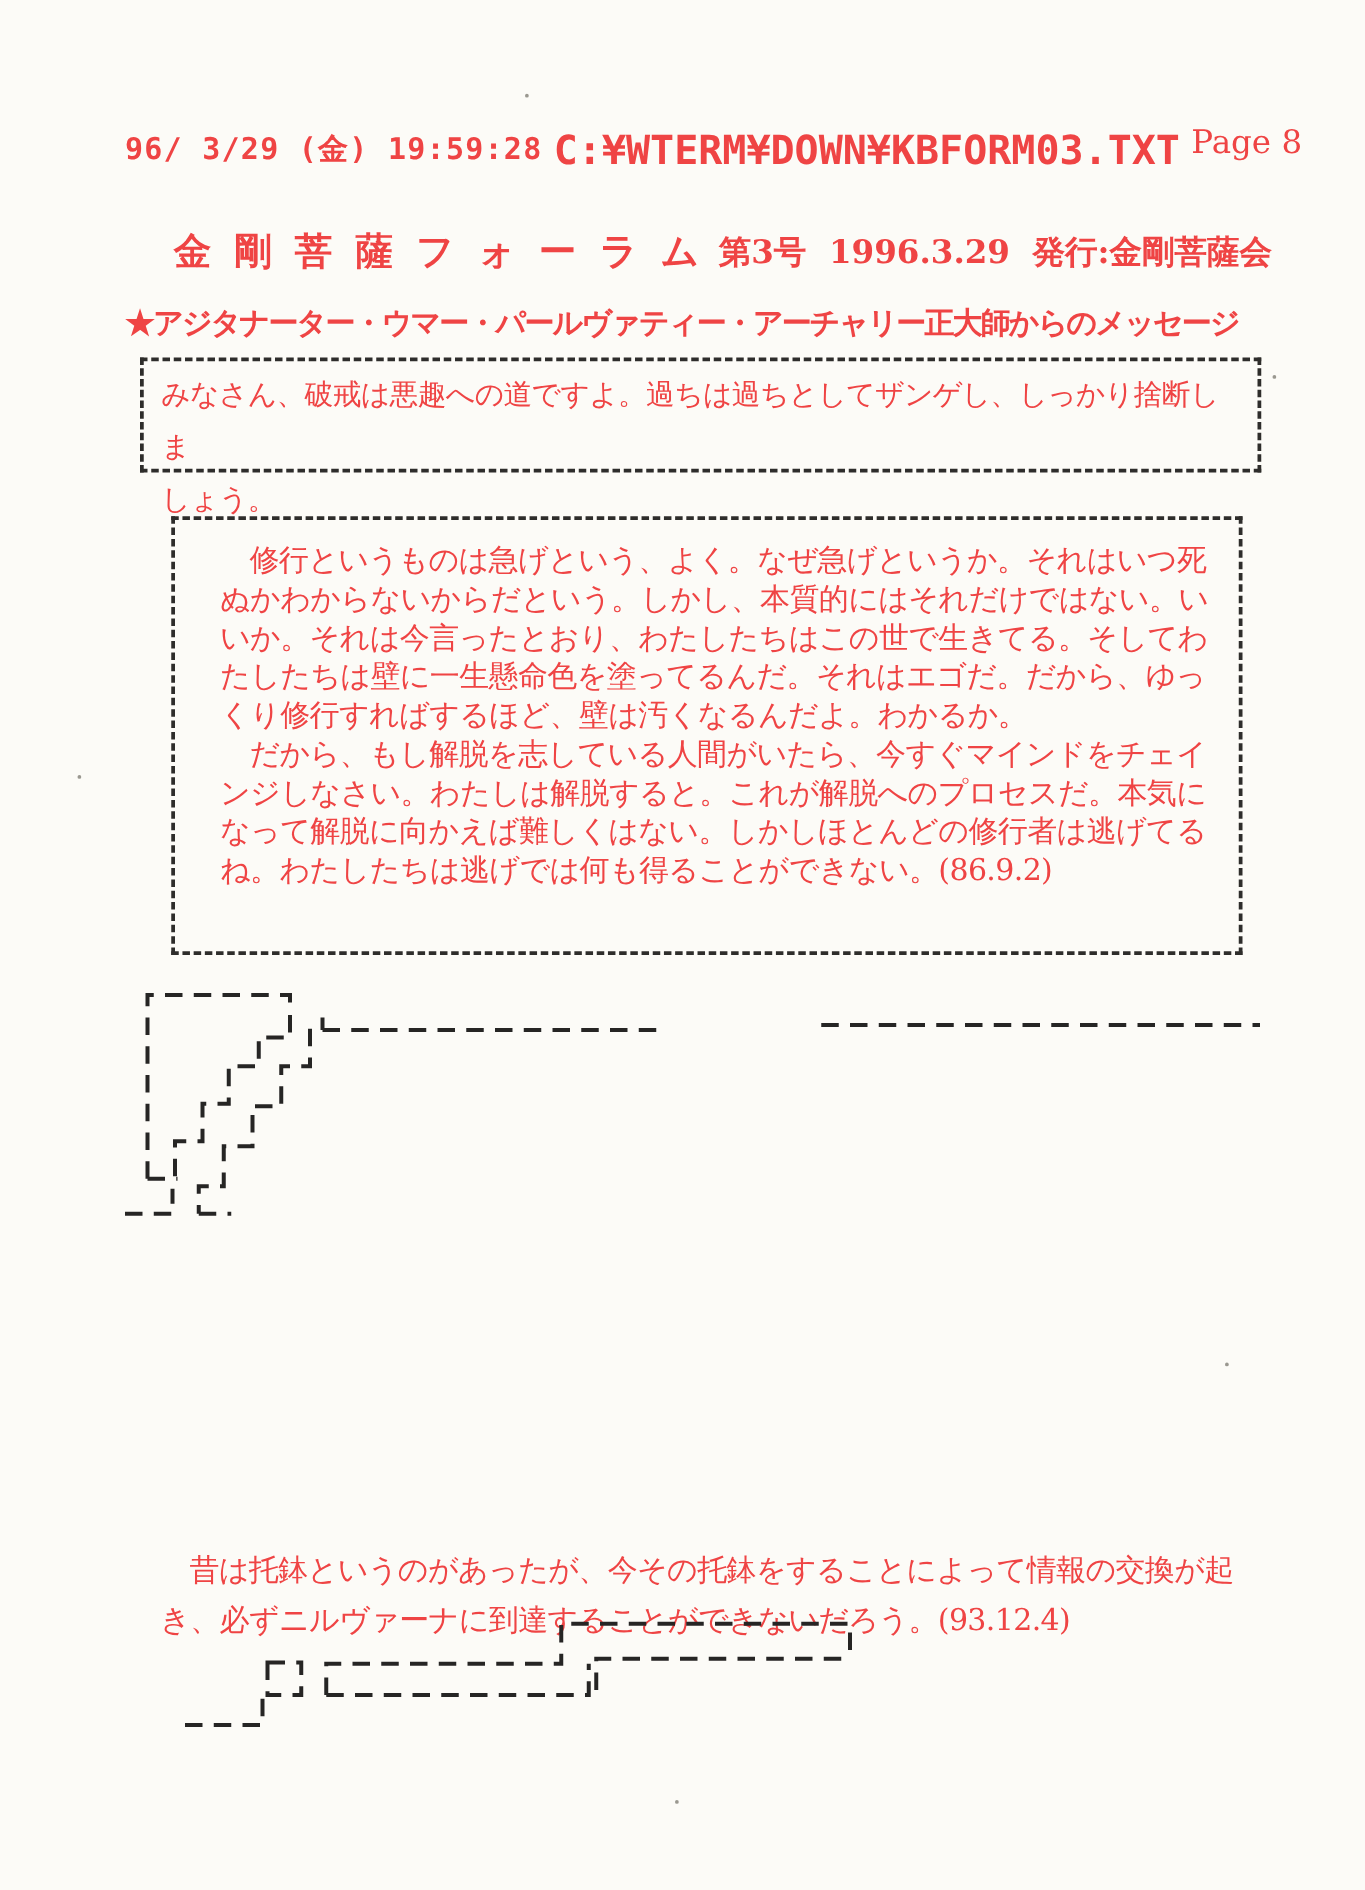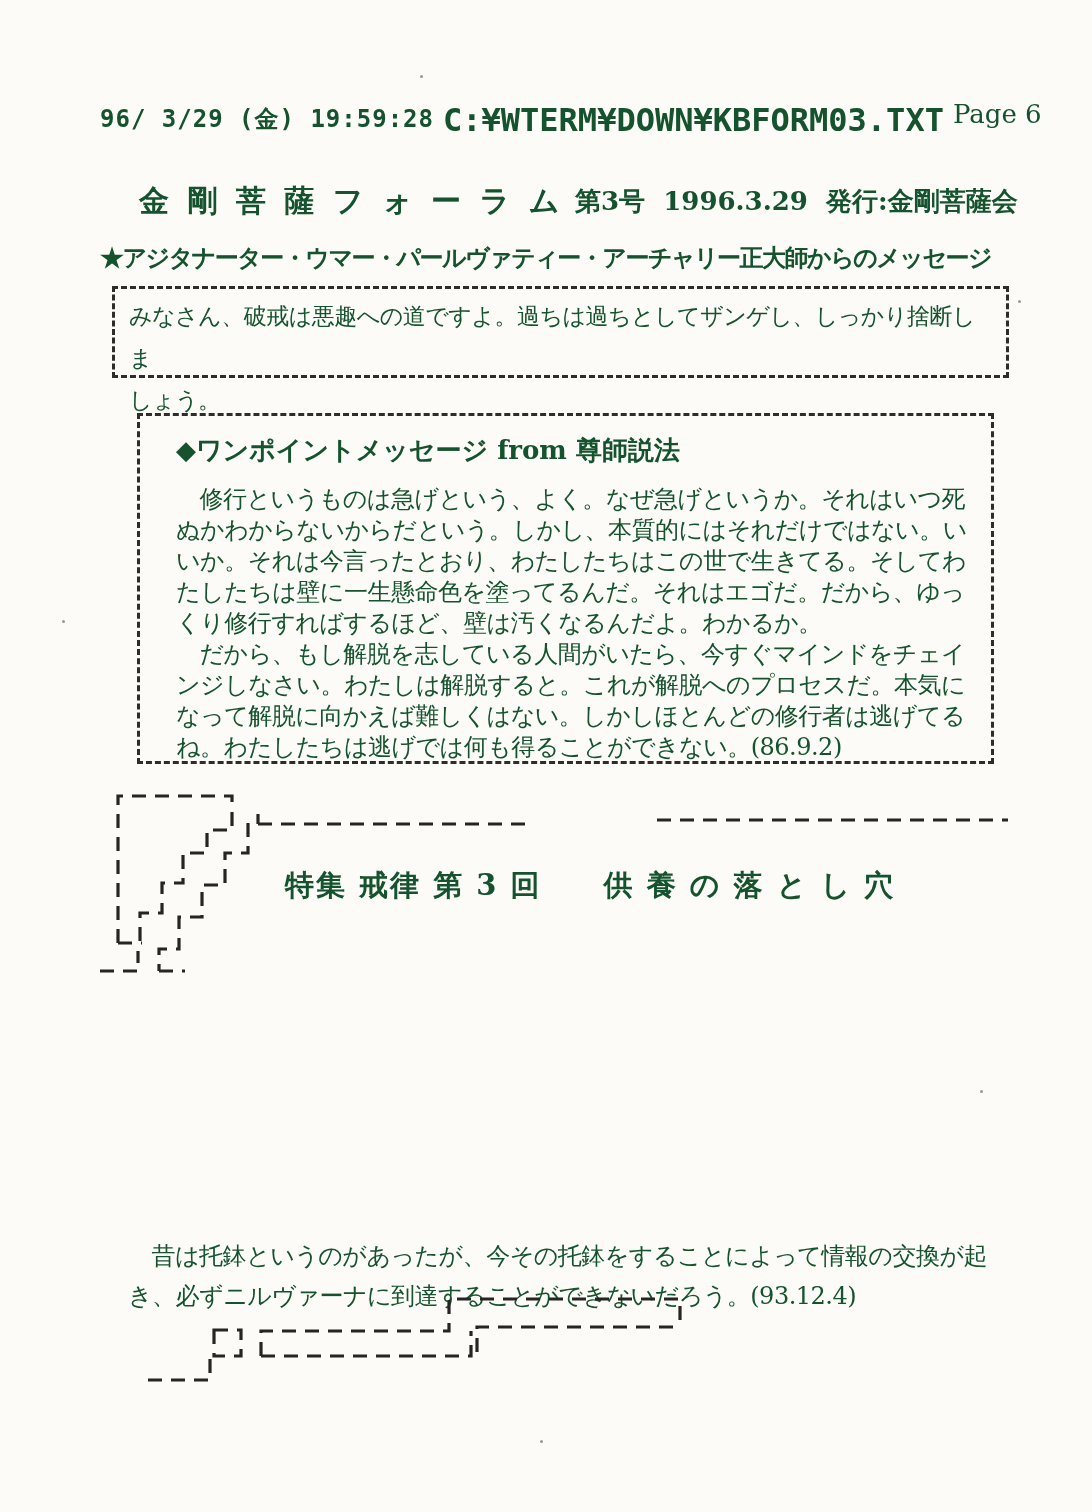--- a/index.html
+++ b/index.html
@@ -1,18 +1,18 @@
 <!DOCTYPE html>
 <html><head>
 <meta charset="utf-8">
 <style>
   html,body{margin:0;padding:0;background:#d9d7d1;}
   .sheet{
     position:relative;width:1092px;height:1512px;overflow:hidden;
-    background:#fcfbf7;color:#14532d;
+    background:#fcfbf7;color:#ef4444;
     font-family:"DejaVu Serif","Liberation Serif",serif;
   }
   .abs{position:absolute;}
   .mono{font-family:"DejaVu Sans Mono","Liberation Mono",monospace;}
   .pre{white-space:pre;}
   .preline{white-space:pre-line;}
 
   .hdr-datetime{left:100px;top:103px;font-size:24px;font-weight:700;letter-spacing:1px;}
   .hdr-filepath{left:408px;top:101px;font-size:32px;font-weight:700;margin-left:35px;}
   .hdr-page{left:953px;top:99px;font-size:26px;}
@@ -48,34 +48,33 @@
   }
   .speck{position:absolute;width:3px;height:3px;border-radius:50%;background:#9a9890;}
 </style>
 </head>
 <body>
 
 <div class="sheet">
 
   <div class="abs mono hdr-datetime">96/ 3/29 (金) 19:59:28</div>
   <div class="abs mono hdr-filepath">C:¥WTERM¥DOWN¥KBFORM03.TXT</div>
-  <div class="abs hdr-page">Page 6</div>
+  <div class="abs hdr-page">Page 8</div>
 
   <div class="abs masthead-title">金 剛 菩 薩 フ ォ ー ラ ム</div>
   <div class="abs masthead-issue pre">第3号  1996.3.29  発行:金剛菩薩会</div>
 
   <div class="abs notice-box">
     <div class="notice-text preline">みなさん、破戒は悪趣への道ですよ。過ちは過ちとしてザンゲし、しっかり捨断しま
 しょう。</div>
   </div>
 
   <div class="abs star-heading">★アジタナーター・ウマー・パールヴァティー・アーチャリー正大師からのメッセージ</div>
 
   <div class="abs message-box">
-    <div class="message-heading">◆ワンポイントメッセージ from 尊師説法</div>
     <div class="message-body preline">　修行というものは急げという、よく。なぜ急げというか。それはいつ死
 ぬかわからないからだという。しかし、本質的にはそれだけではない。い
 いか。それは今言ったとおり、わたしたちはこの世で生きてる。そしてわ
 たしたちは壁に一生懸命色を塗ってるんだ。それはエゴだ。だから、ゆっ
 くり修行すればするほど、壁は汚くなるんだよ。わかるか。
 　だから、もし解脱を志している人間がいたら、今すぐマインドをチェイ
 ンジしなさい。わたしは解脱すると。これが解脱へのプロセスだ。本気に
 なって解脱に向かえば難しくはない。しかしほとんどの修行者は逃げてる
 ね。わたしたちは逃げでは何も得ることができない。(86.9.2)</div>
   </div>
@@ -84,21 +83,20 @@
     <path d="M23,153 V6 H137 V16"></path>
     <path d="M23,153 H47"></path>
     <path d="M137,22 V40 H112 V63 H88 V93 H67 V123 H45 V153"></path>
     <path d="M153,33 V63 H130 V95 H107 V127 H84 V159 H64 V181"></path>
     <path d="M64,181 H90"></path>
     <path d="M5,181 H43 V161"></path>
     <path d="M163,34 V24 M163,34 H437"></path>
     <path d="M562,30 H913"></path>
   </svg>
 
-  <div class="abs feature-heading pre">特集 戒律 第 3 回　　供 養 の 落 と し 穴</div>
 
   <div class="abs para para-3 preline">　昔は托鉢というのがあったが、今その托鉢をすることによって情報の交換が起
 き、必ずニルヴァーナに到達することができないだろう。(93.12.4)</div>
 
   <svg class="abs ornament" style="left:145px;top:1295px;" width="560" height="92" viewBox="0 0 560 92">
     <rect x="69" y="35" width="27" height="26"></rect>
     <path d="M116,61 V36 H304 V4 H535 V32"></path>
     <path d="M116,61 H326 V36"></path>
     <path d="M332,57 V32 H529"></path>
     <path d="M3,85 H65 V62"></path>

